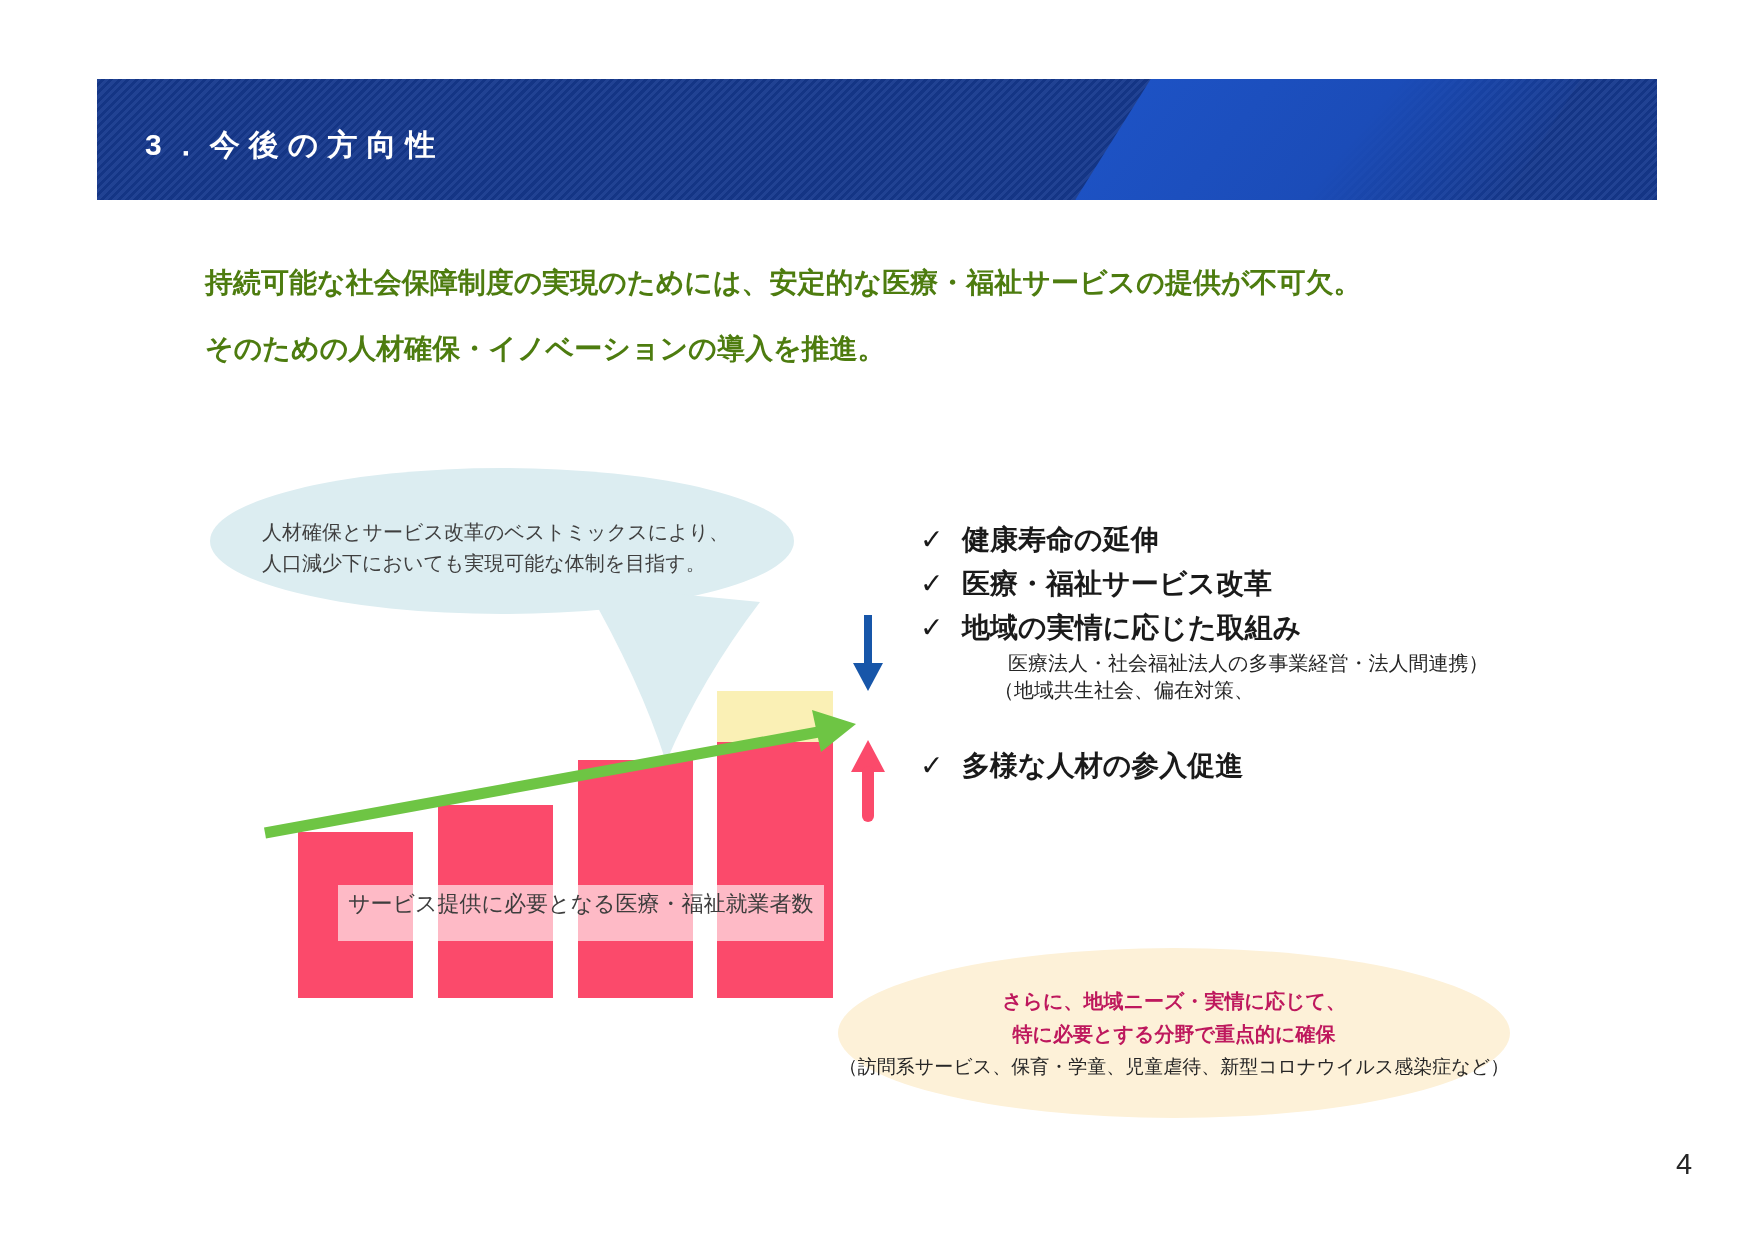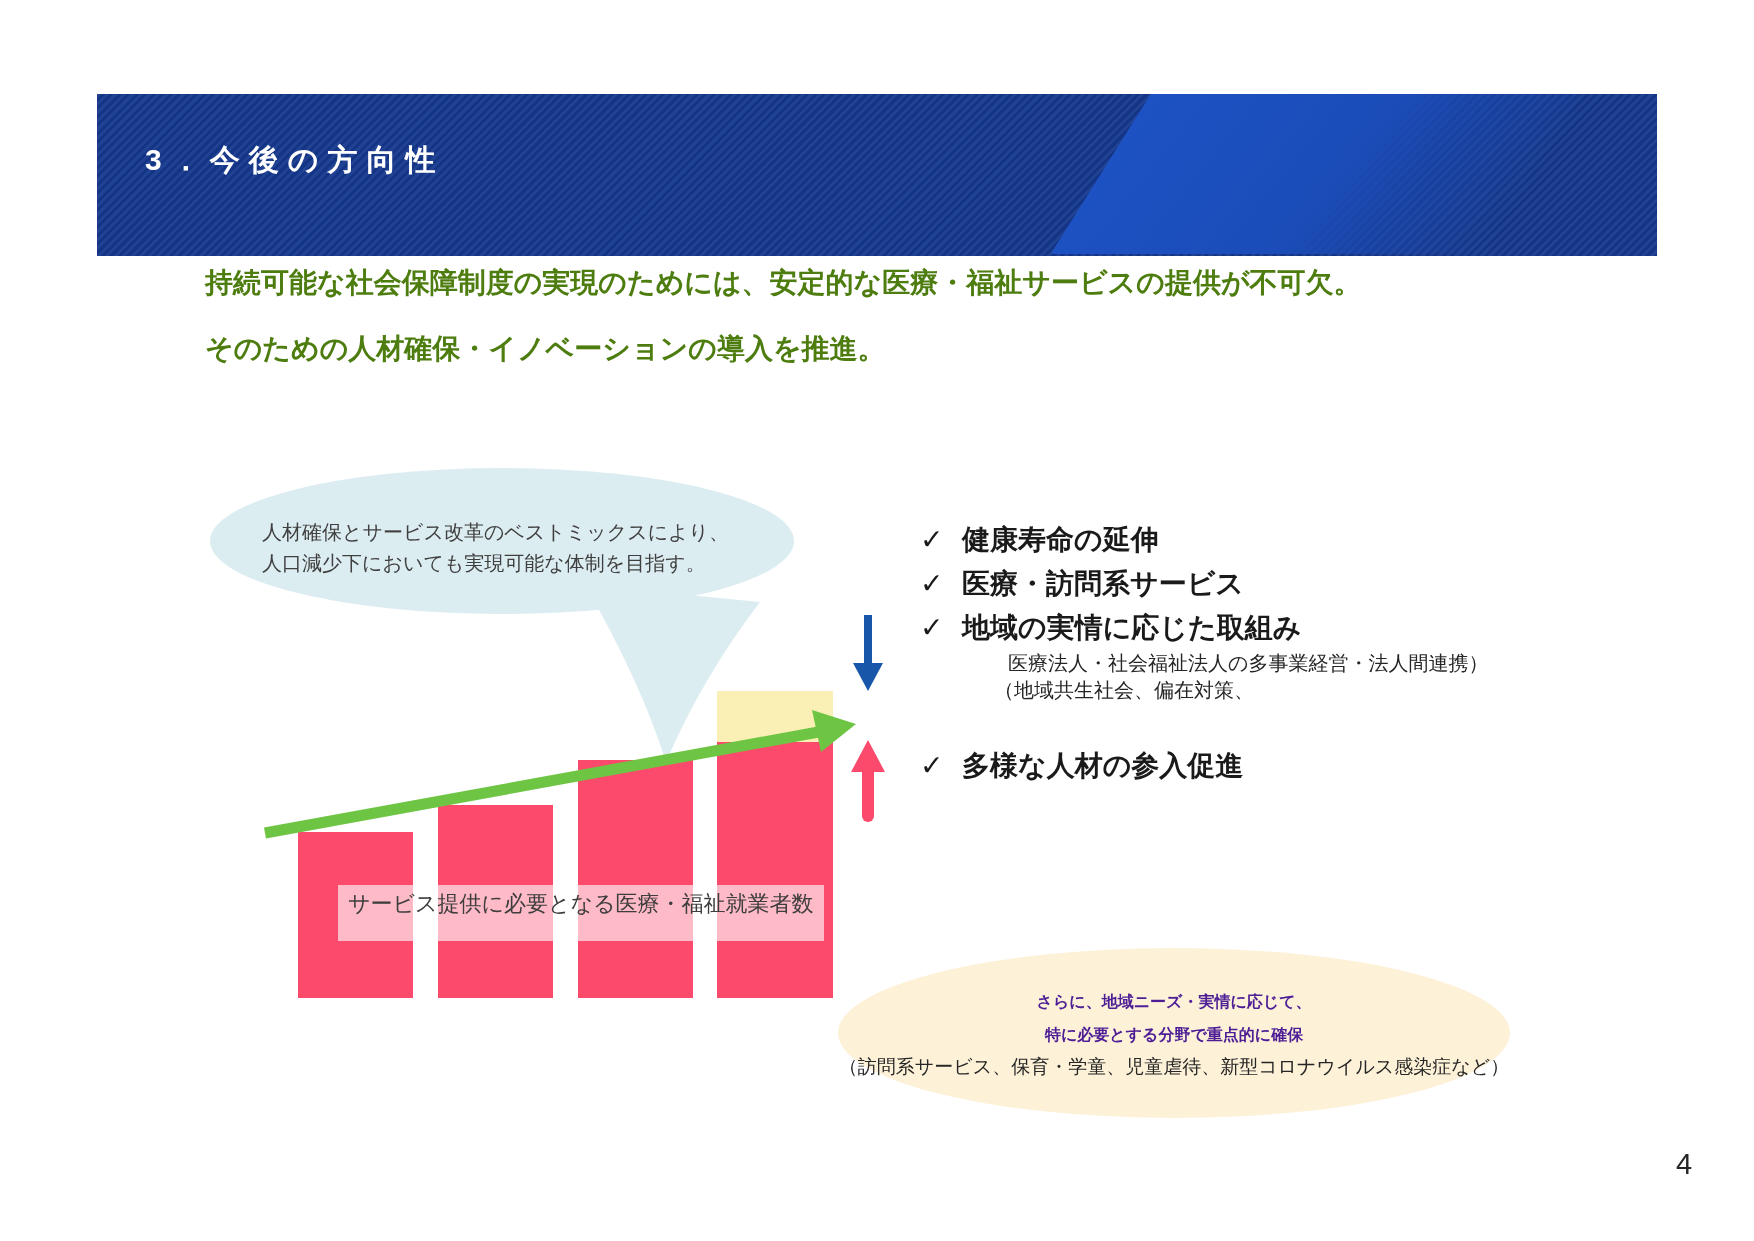--- a/index.html
+++ b/index.html
@@ -2,21 +2,21 @@
 <html><head>
 <meta charset="utf-8">
 <style>
   html,body{margin:0;padding:0;background:#ffffff;}
   .slide{
     position:relative;width:1754px;height:1241px;background:#ffffff;overflow:hidden;
     font-family:"Liberation Sans","DejaVu Sans",sans-serif;
   }
   
   .banner{
-    position:absolute;left:97px;top:94px;width:1560px;height:162px;
+    position:absolute;left:97px;top:79px;width:1560px;height:121px;
     background:#15388D;overflow:hidden;
   }
   .banner .hatch{
     position:absolute;inset:0;
     background:repeating-linear-gradient(135deg,rgba(255,255,255,0.05) 0 3px,rgba(0,0,0,0.06) 3px 6px);
   }
   .banner .light-band{
     position:absolute;top:-20px;left:1010px;width:430px;height:180px;
     background:linear-gradient(100deg,#1D52C4 0%,#1B4CB8 55%,rgba(21,56,141,0) 100%);
     transform:skewX(-32deg);
@@ -56,21 +56,21 @@
   .ck-item .ck{display:inline-block;width:42px;font-weight:bold;}
   .ck-sub{font-size:20px;line-height:27px;color:#262626;font-weight:normal;white-space:nowrap;padding-left:74px;}
   .ck-sub.indent2{padding-left:88px;}
   .ck-gap{height:40px;}
   
   .cream{
     position:absolute;left:838px;top:948px;width:672px;height:170px;border-radius:50%;
     background:#FDF1D8;display:flex;flex-direction:column;align-items:center;justify-content:center;
     text-align:center;
   }
-  .cream .bold-line{font-size:16px;font-weight:bold;color:#4c1d95;line-height:33px;white-space:nowrap;}
+  .cream .bold-line{font-size:20px;font-weight:bold;color:#be185d;line-height:33px;white-space:nowrap;}
   .cream .small-line{font-size:19px;color:#262626;line-height:28px;white-space:nowrap;margin-top:2px;}
   
   .page-num{position:absolute;left:1676px;top:1148px;font-size:29px;color:#262626;}
 </style>
 </head>
 <body>
 
 <div class="slide">
 
   <div class="banner">
@@ -97,21 +97,21 @@
     <line x1="265" y1="833" x2="824" y2="731" stroke="#6EC544" stroke-width="11"></line>
     <polygon points="856,724 821,752 812,710" fill="#6EC544"></polygon>
     <rect x="864" y="615" width="8" height="52" fill="#1756A9"></rect>
     <polygon points="868,691 853,663 883,663" fill="#1756A9"></polygon>
     <polygon points="868,740 851,772 885,772" fill="#FB4A6B"></polygon>
     <rect x="862" y="766" width="12" height="56" rx="6" fill="#FB4A6B"></rect>
   </svg>
 
   <div class="checklist">
     <div class="ck-item"><span class="ck">✓</span><span>健康寿命の延伸</span></div>
-    <div class="ck-item"><span class="ck">✓</span><span>医療・訪問系サービス</span></div>
+    <div class="ck-item"><span class="ck">✓</span><span>医療・福祉サービス改革</span></div>
     <div class="ck-item"><span class="ck">✓</span><span>地域の実情に応じた取組み</span></div>
     <div class="ck-sub indent2">医療法人・社会福祉法人の多事業経営・法人間連携）</div>
     <div class="ck-sub">（地域共生社会、偏在対策、</div>
     <div class="ck-gap"></div>
     <div class="ck-item"><span class="ck">✓</span><span>多様な人材の参入促進</span></div>
   </div>
 
   <div class="cream">
     <div class="bold-line">さらに、地域ニーズ・実情に応じて、</div>
     <div class="bold-line">特に必要とする分野で重点的に確保</div>

